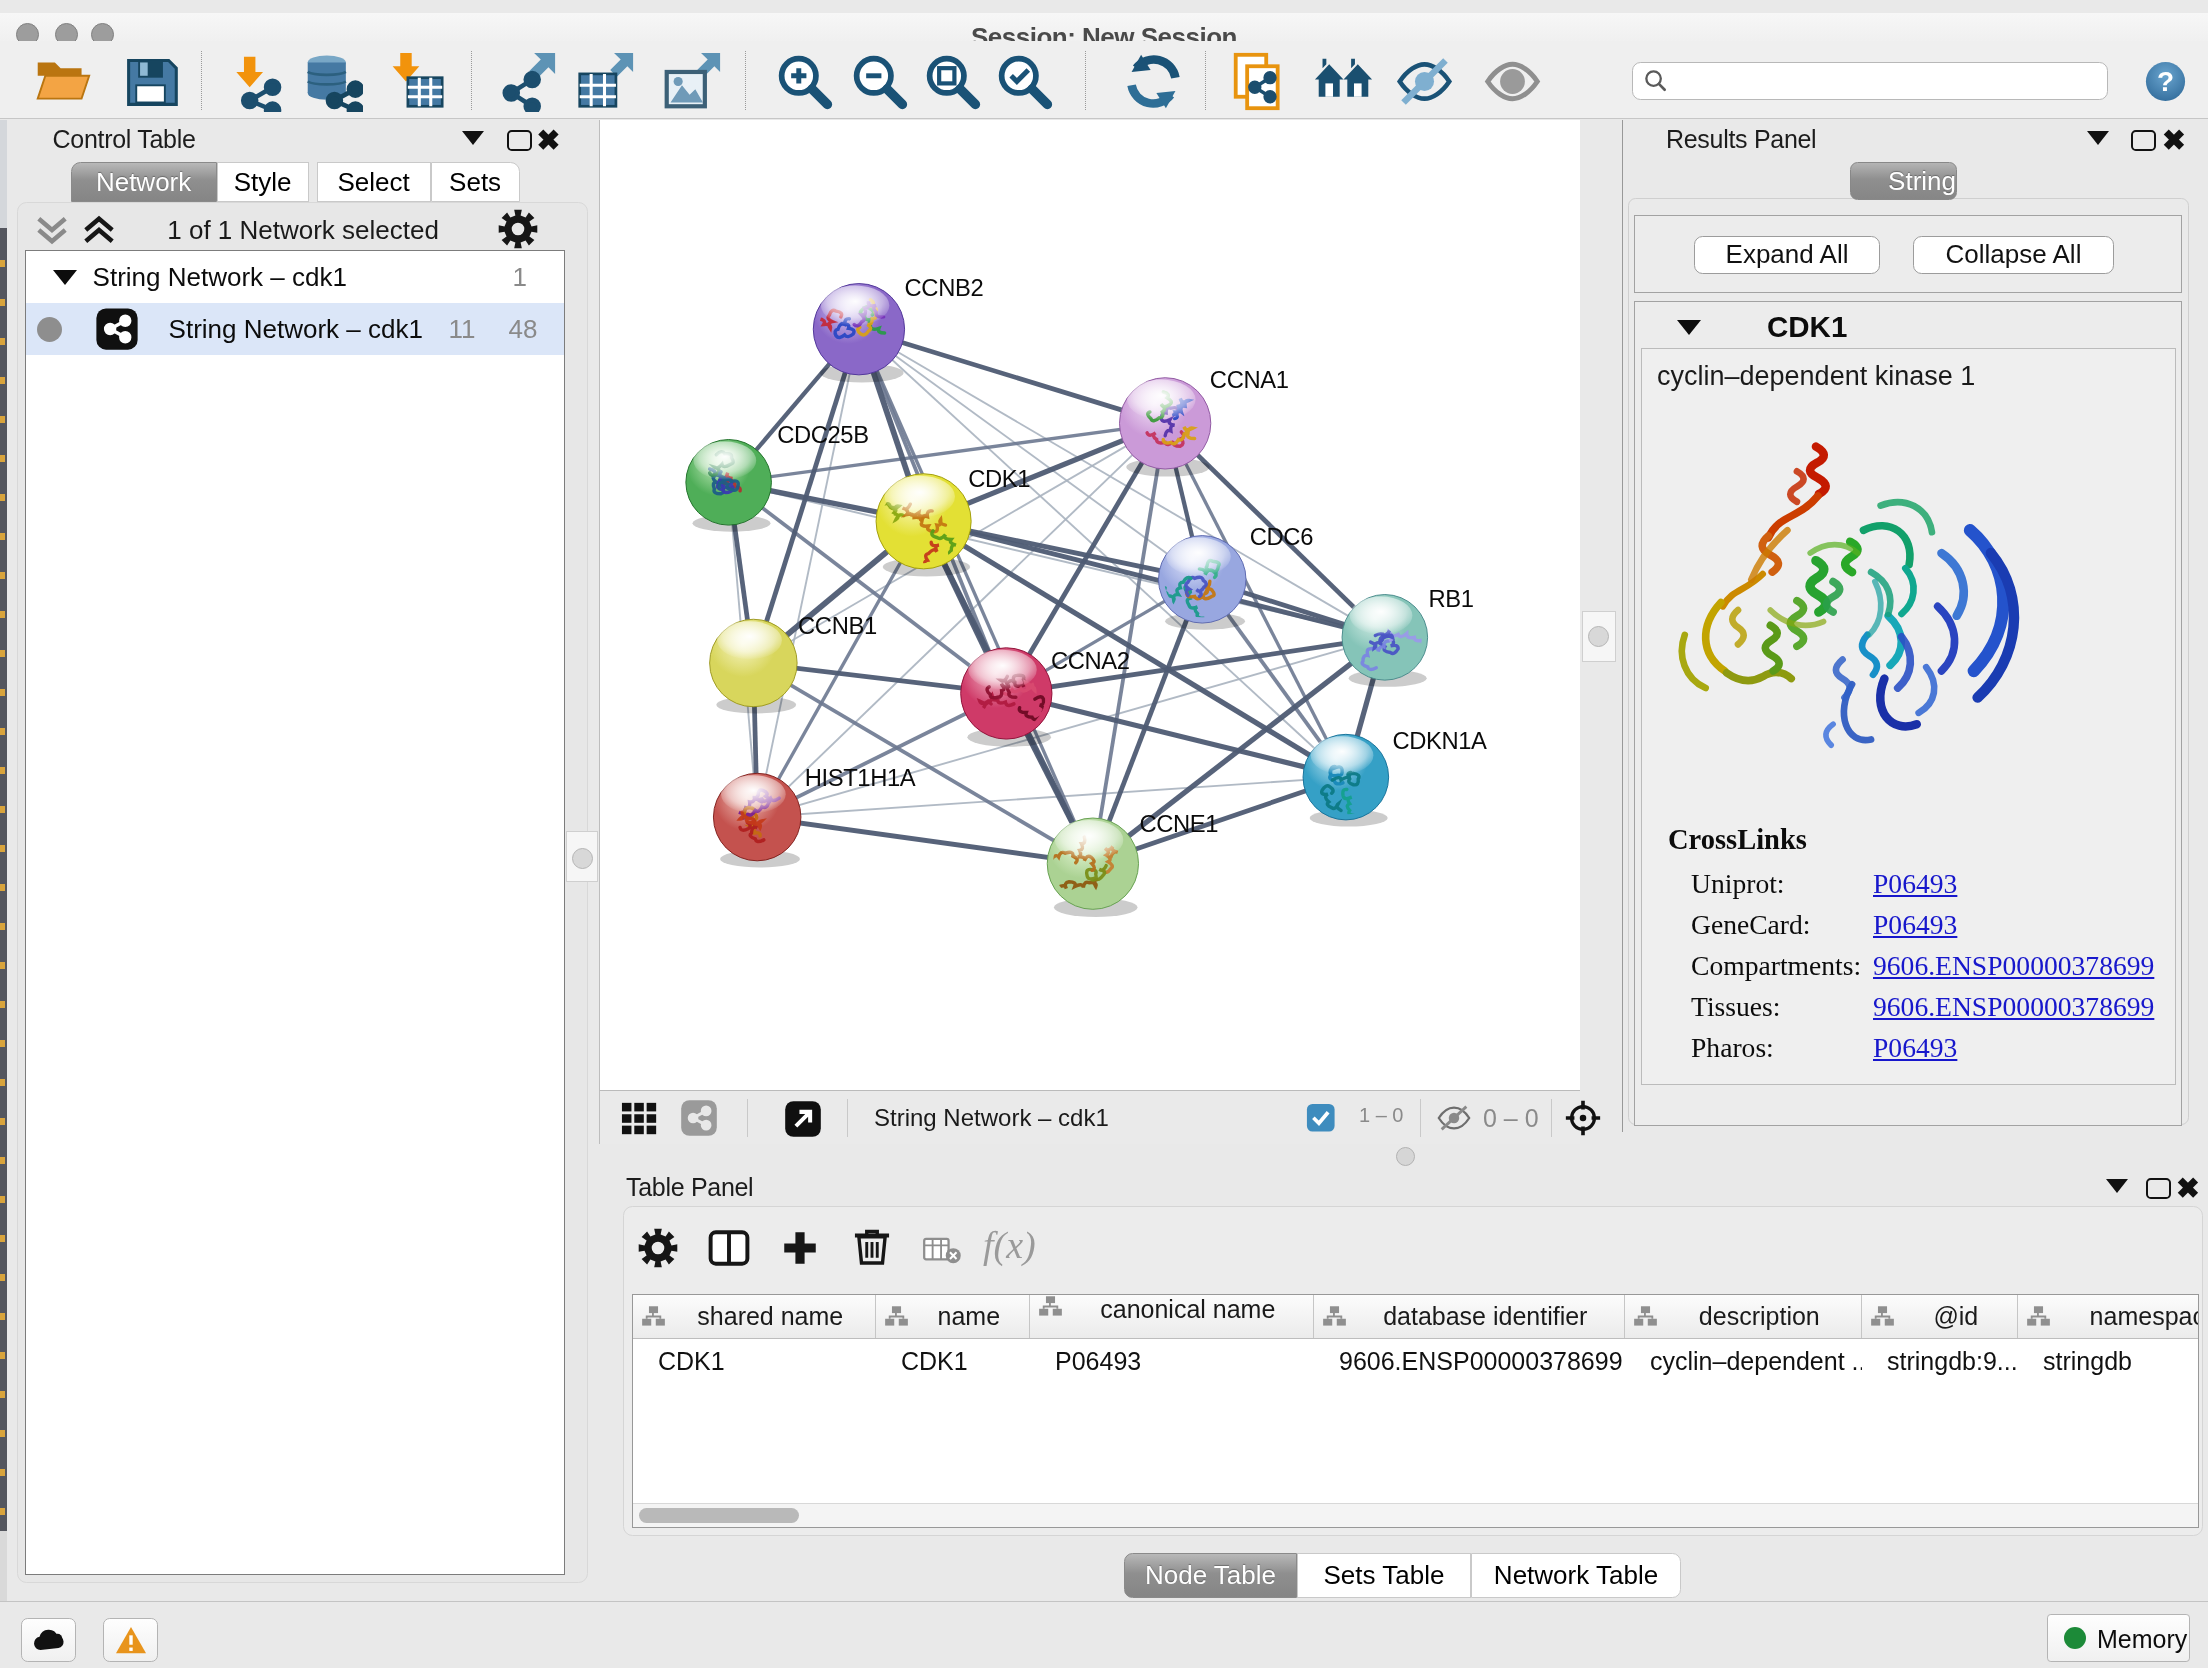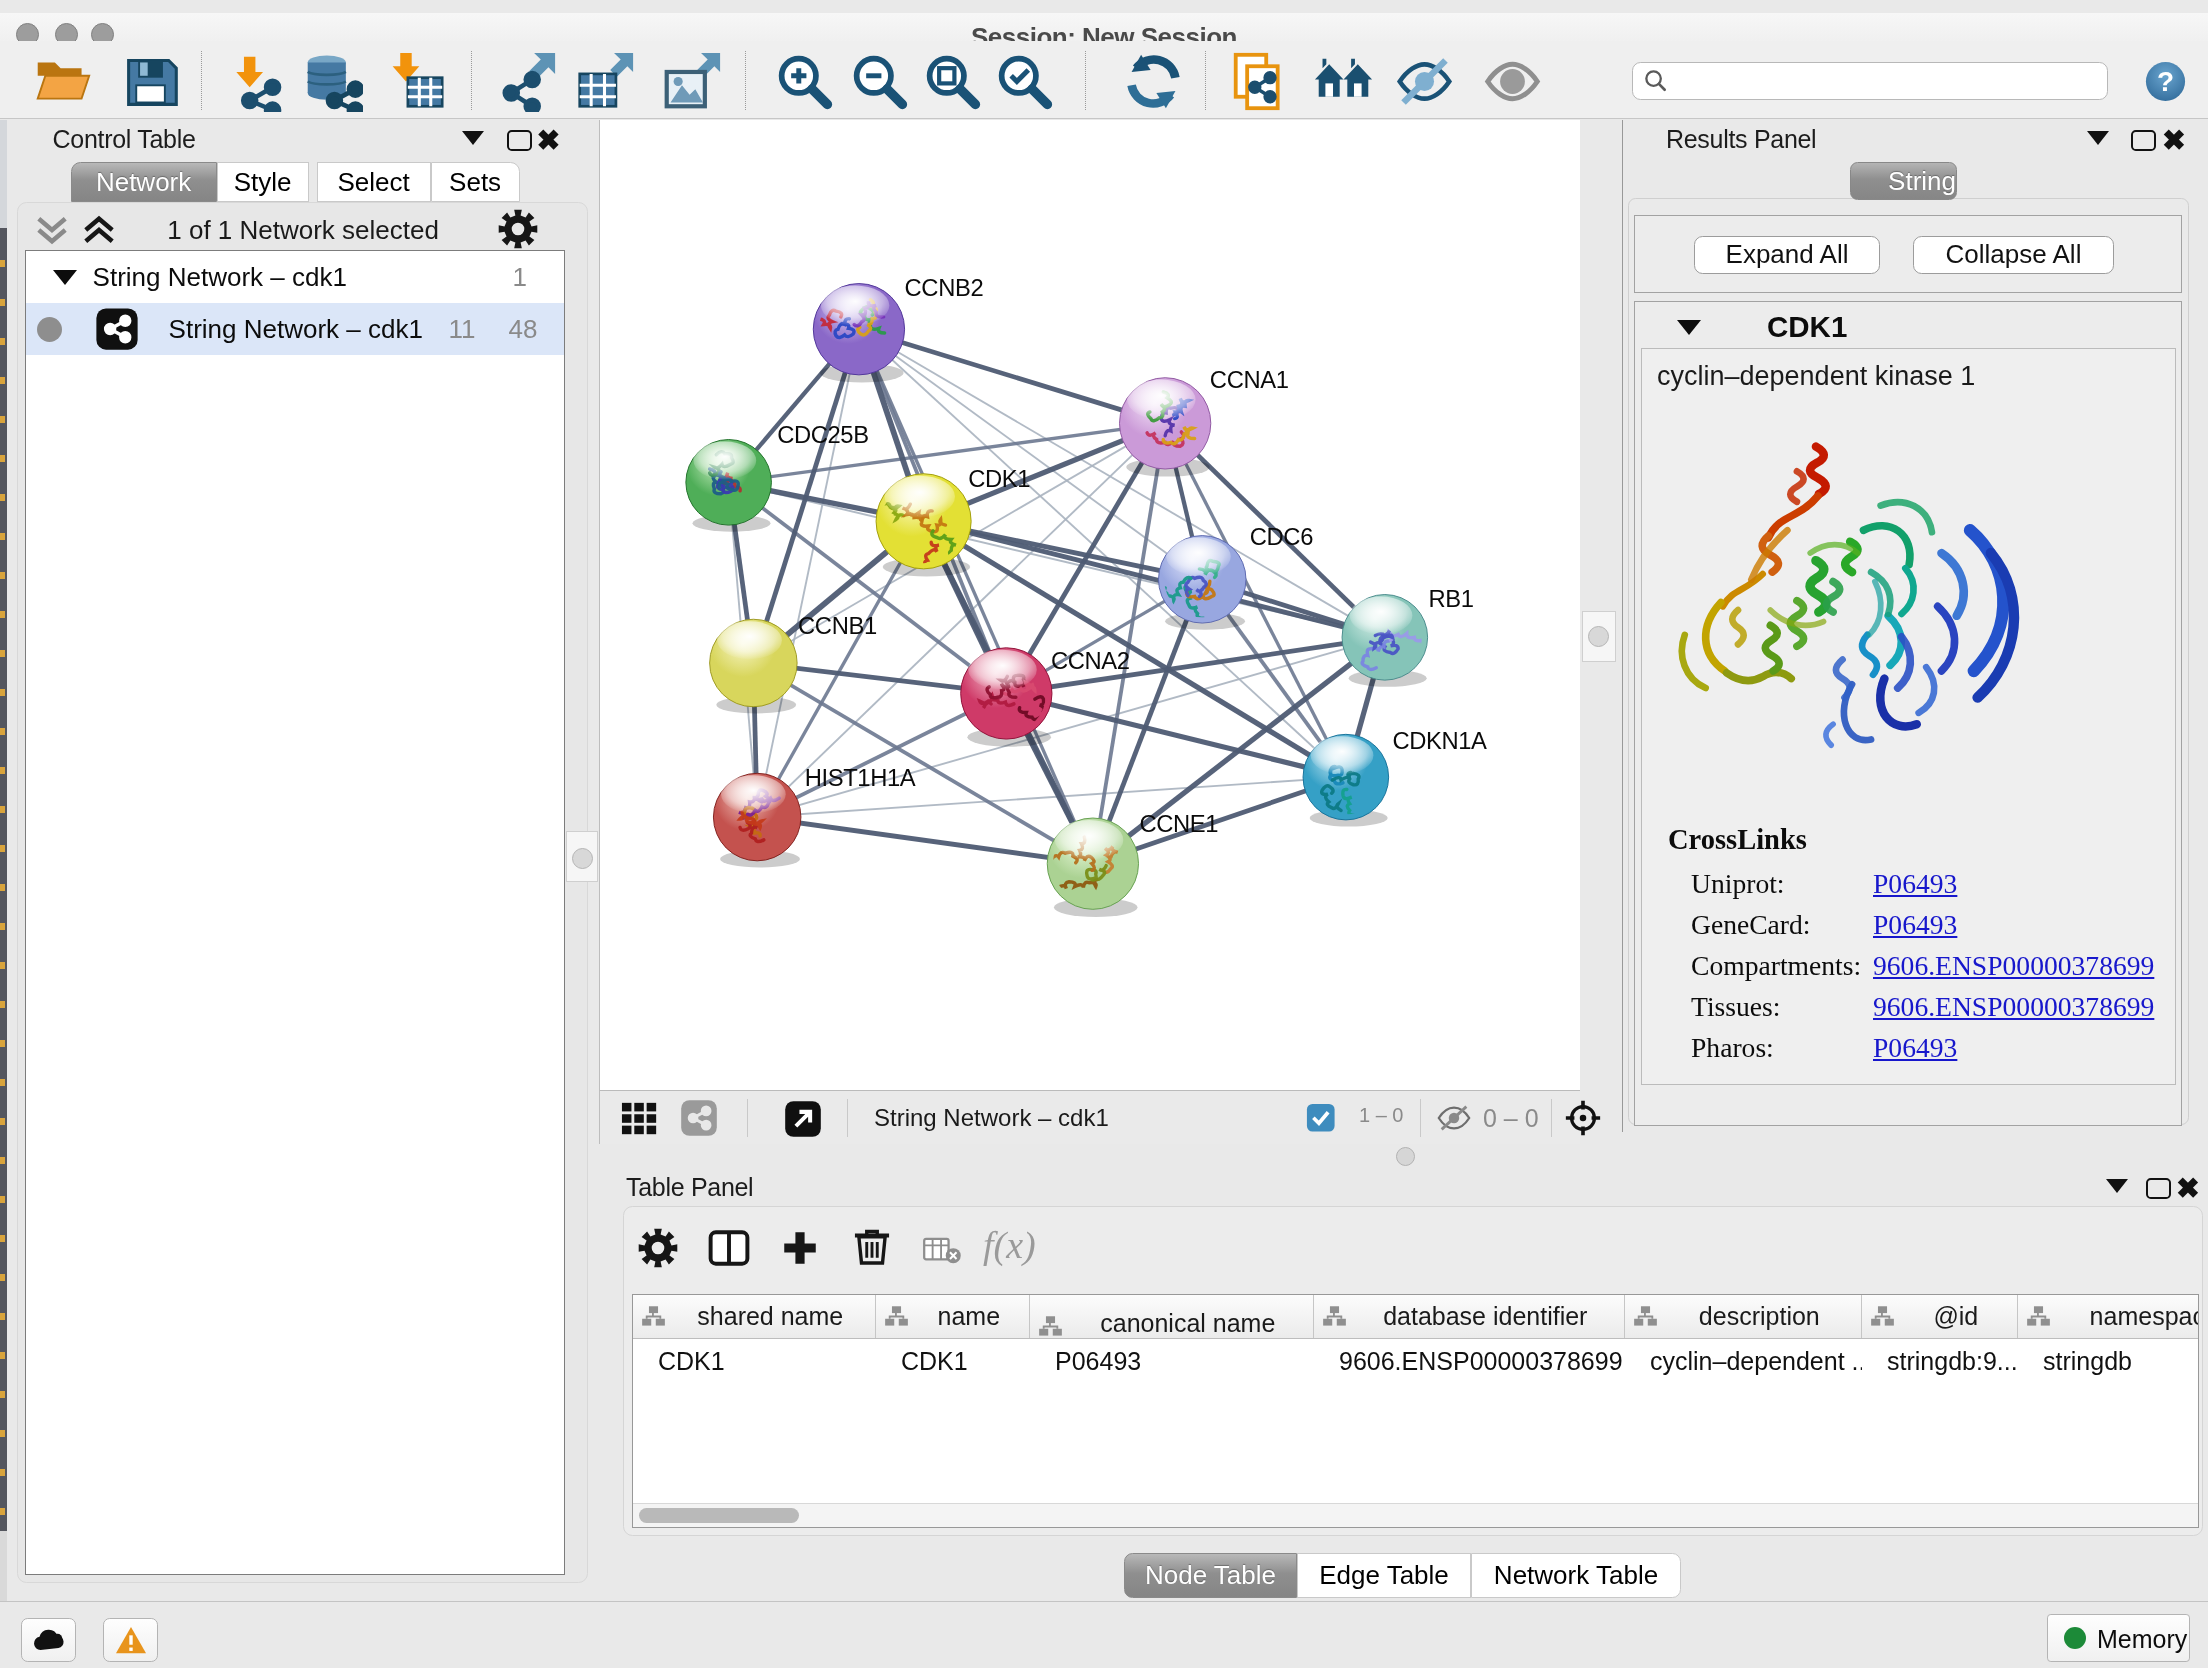--- a/index.html
+++ b/index.html
@@ -669,21 +669,21 @@
           <svg width="25" height="23" viewBox="0 0 22 20" style="flex:none;margin:0 0 0 7.6px">
             <g fill="#8f8f8f">
               <rect x="7" y="1" width="8" height="6"></rect>
               <rect x="1" y="12" width="8" height="6"></rect>
               <rect x="13" y="12" width="8" height="6"></rect>
               <path d="M10.5 7v3M5 12v-2h12v2M5 10h12" fill="none" stroke="#8f8f8f" stroke-width="1.6"></path>
             </g>
           </svg>
           <div style="flex:1;text-align:center;white-space:nowrap">name</div>
         </div>
-        <div style="flex:none;width:284px;border-right:1px solid #c6c6c6;display:flex;align-items:flex-end;overflow:hidden">
+        <div style="flex:none;width:284px;border-right:1px solid #c6c6c6;display:flex;align-items:flex-start;overflow:hidden">
           <svg width="25" height="23" viewBox="0 0 22 20" style="flex:none;margin:0 0 0 7.6px">
             <g fill="#8f8f8f">
               <rect x="7" y="1" width="8" height="6"></rect>
               <rect x="1" y="12" width="8" height="6"></rect>
               <rect x="13" y="12" width="8" height="6"></rect>
               <path d="M10.5 7v3M5 12v-2h12v2M5 10h12" fill="none" stroke="#8f8f8f" stroke-width="1.6"></path>
             </g>
           </svg>
           <div style="flex:1;text-align:center;white-space:nowrap">canonical name</div>
         </div>
@@ -739,21 +739,21 @@
         <div style="flex:none;width:311px;padding:7.6px 0 0 25px;white-space:nowrap;overflow:hidden">9606.ENSP00000378699</div>
         <div style="flex:none;width:237px;padding:7.6px 0 0 25px;white-space:nowrap;overflow:hidden">cyclin–dependent ...</div>
         <div style="flex:none;width:156px;padding:7.6px 0 0 25px;white-space:nowrap;overflow:hidden">stringdb:9...</div>
         <div style="flex:none;width:182px;padding:7.6px 0 0 25px;white-space:nowrap;overflow:hidden">stringdb</div>
     </div>
     <div class="b" style="left:0;top:208px;width:1566px;height:24px;background:#f4f4f4;border-top:1px solid #d8d8d8">
         <div class="b" style="left:5.7px;top:3.8px;width:160px;height:15px;border-radius:7.6px;background:#b9b9b9"></div>
       </div>
   </div>
   <div class="b tab tabsel" style="left:525px;top:385px;width:173px;height:45px;line-height:43px;border-radius:8.6px 0 0 8.6px">Node Table</div>
-  <div class="b tab" style="left:698px;top:385px;width:174px;height:45px;line-height:43px">Edge Table</div>
+  <div class="b tab" style="left:698px;top:385px;width:174px;height:45px;line-height:43px">Sets Table</div>
   <div class="b tab" style="left:872px;top:385px;width:210px;height:45px;line-height:43px;border-radius:0 8.6px 8.6px 0">Network Table</div>
 </div>
 <div class="b" style="left:1396px;top:1147px;width:19px;height:19px;border-radius:50%;background:#d6d6d6;border:1px solid #b2b2b2"></div>
 <div class="b" id="statusbar">
   <div class="b btn" style="left:21px;top:16px;width:55px;height:44px">
       <svg style="position:absolute;left:8.6px;top:7.6px" width="36" height="27" viewBox="0 0 38 28">
         <path fill="#111" d="M10 24a7 7 0 0 1-1-13.9A10 10 0 0 1 28 9a6.5 6.5 0 0 1 1 12.9z"></path>
         <circle cx="28" cy="12" r="5" fill="#111"></circle>
       </svg>
     </div>

